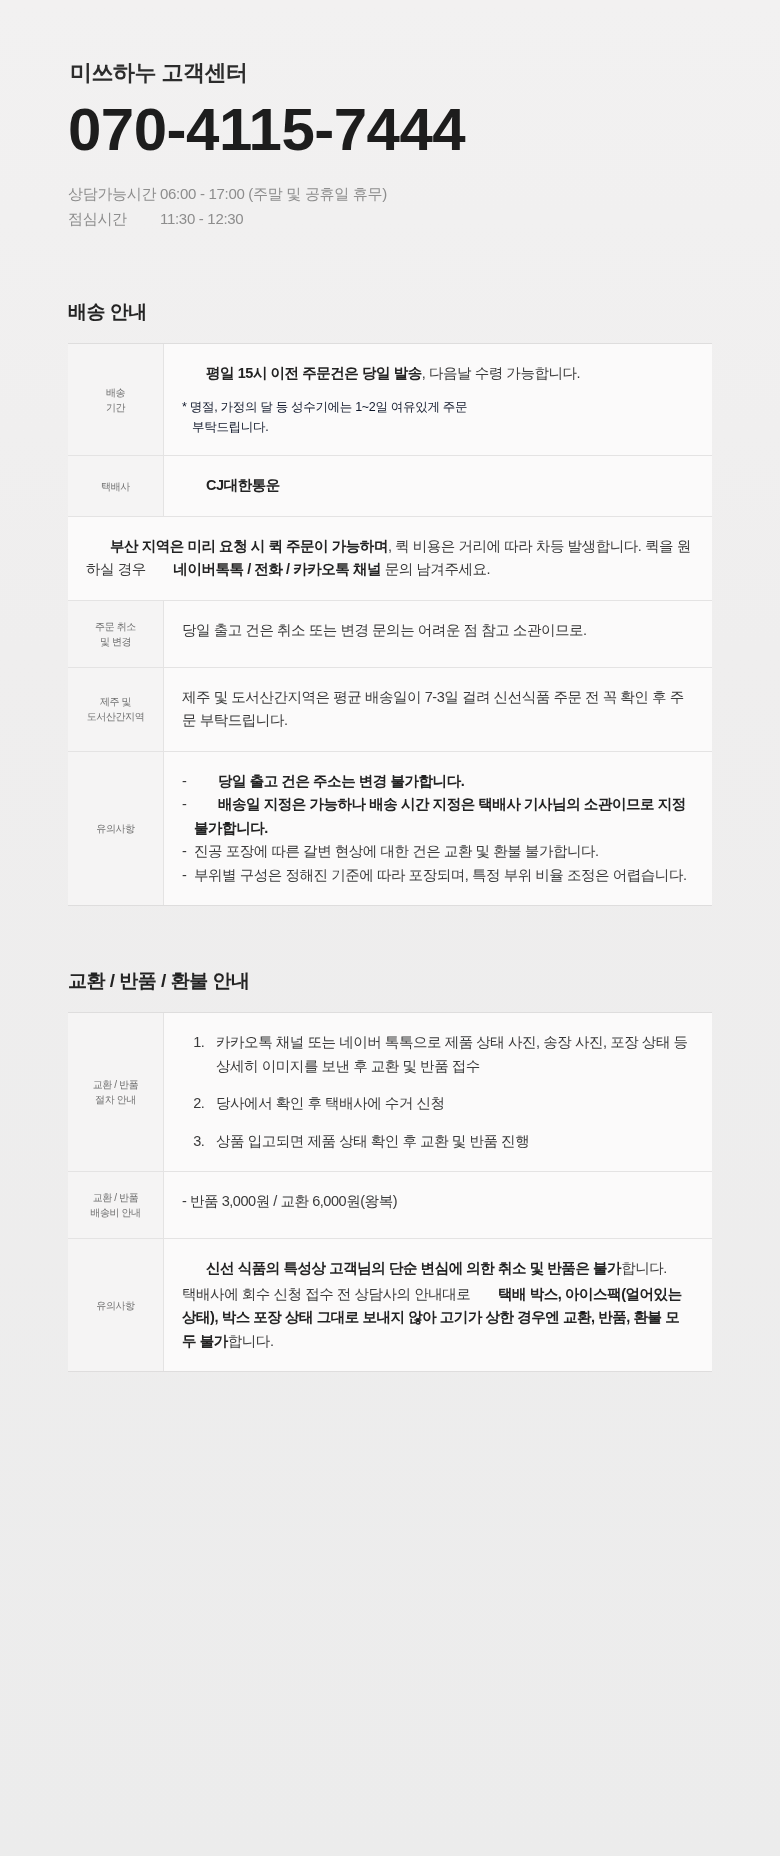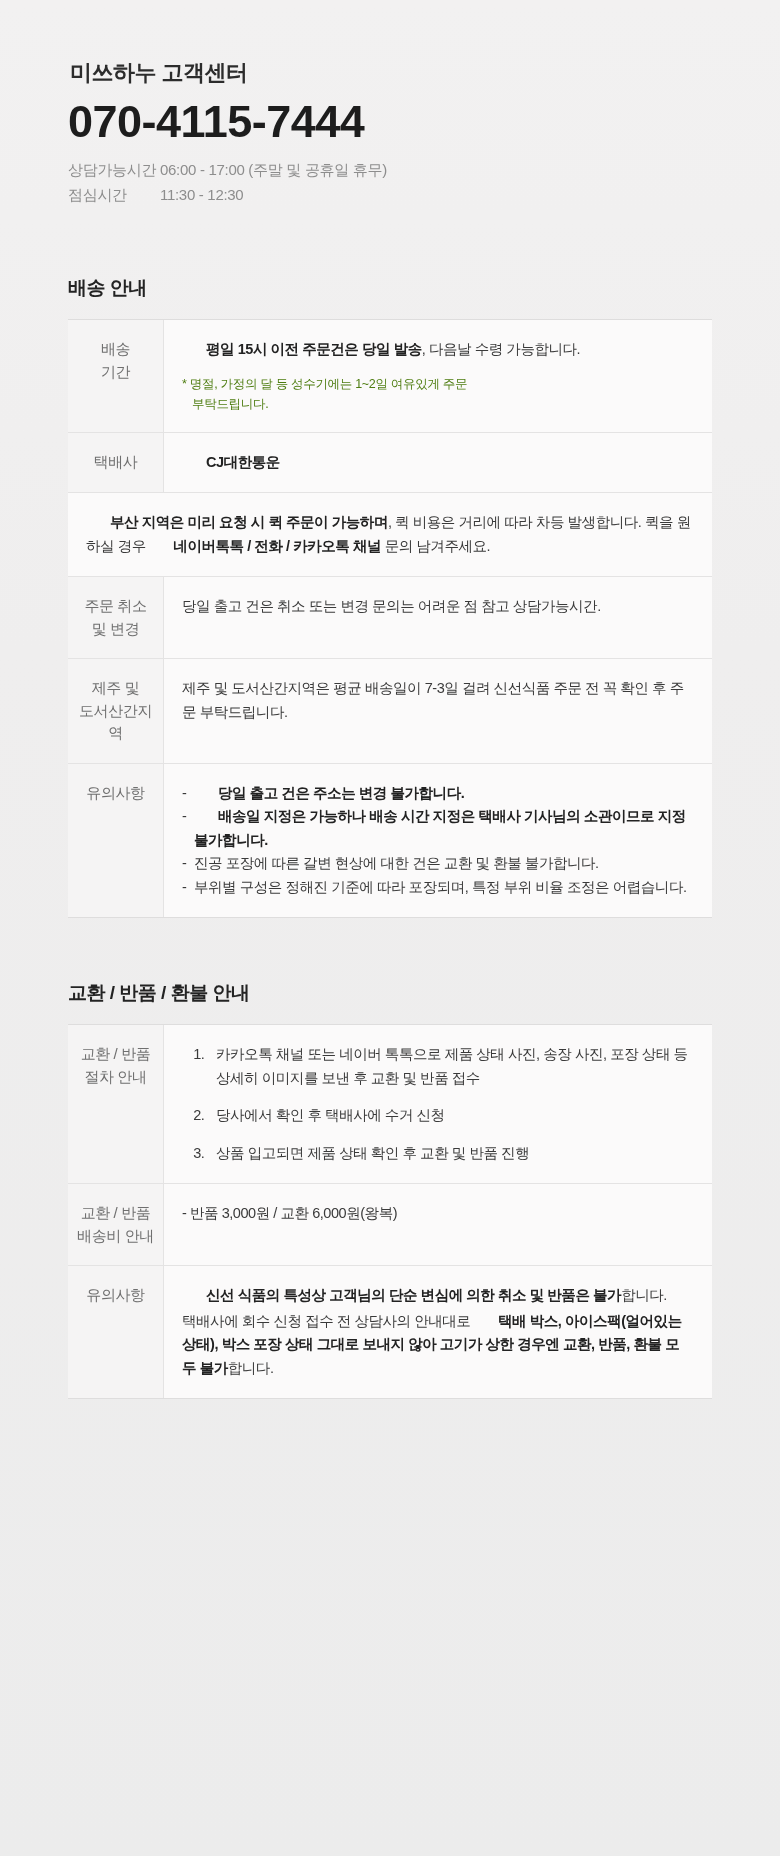--- a/index.html
+++ b/index.html
@@ -23,25 +23,25 @@
 
   
   .cs-title {
     font-size: 22px;
     font-weight: bold;
     letter-spacing: -0.5px;
     color: #2c2c2c;
     margin: 0 0 10px 2px;
   }
   .cs-phone {
-    font-size: 45px;
+    font-size: 60px;
     font-weight: bold;
     letter-spacing: -0.5px;
     color: #1d1d1d;
-    margin: 0 0 16px 0;
+    margin: 0 0 24px 0;
     line-height: 1.05;
   }
   .cs-hours-row {
     font-size: 15px;
     color: #8b8b8b;
     margin-bottom: 6px;
     letter-spacing: -0.3px;
   }
   .cs-hours-row .lbl {
     display: inline-block;
@@ -73,43 +73,43 @@
     border-bottom: 1px solid #e4e3e3;
   }
   .row:last-child { border-bottom: none; }
   .row .th {
     width: 96px;
     flex: 0 0 96px;
     box-sizing: border-box;
     padding: 18px 8px;
     background: #f5f4f4;
     color: #6f6f6f;
-    font-size: 15px;
+    font-size: 10px;
     line-height: 1.5;
     text-align: center;
     letter-spacing: -0.4px;
     display: flex;
-    align-items: flex-start;
+    align-items: center;
     justify-content: center;
     border-right: 1px solid #e4e3e3;
   }
   .row .td {
     flex: 1 1 auto;
     box-sizing: border-box;
     padding: 18px 20px 18px 18px;
     background: #fbfafa;
     font-size: 14.5px;
     line-height: 1.62;
     color: #3a3a3a;
     letter-spacing: -0.45px;
   }
   b, .b { font-weight: bold; color: #222; margin-left: 24px; }
   .note {
     font-size: 12.5px;
-    color: #4d7c0f;
+    color: #0f172a;
     line-height: 1.6;
     margin-top: 12px;
     letter-spacing: -0.3px;
   }
   .note .indent { display: block; padding-left: 10px; }
   .td p { margin: 0; }
   .td p + p { margin-top: 2px; }
 
   .bullets { margin: 0; padding: 0; list-style: none; }
   .bullets li {
@@ -186,21 +186,21 @@
     </div>
 
     <div class="row">
       <div class="th">
         <span>
           <span>주문 취소</span><br>
           <span>및 변경</span>
         </span>
       </div>
       <div class="td">
-        <p>당일 출고 건은 취소 또는 변경 문의는 어려운 점 참고 상담가능시간.</p>
+        <p>당일 출고 건은 취소 또는 변경 문의는 어려운 점 참고 소관이므로.</p>
       </div>
     </div>
 
     <div class="row">
       <div class="th">
         <span>
           <span>제주 및</span><br>
           <span>도서산간지역</span>
         </span>
       </div>

